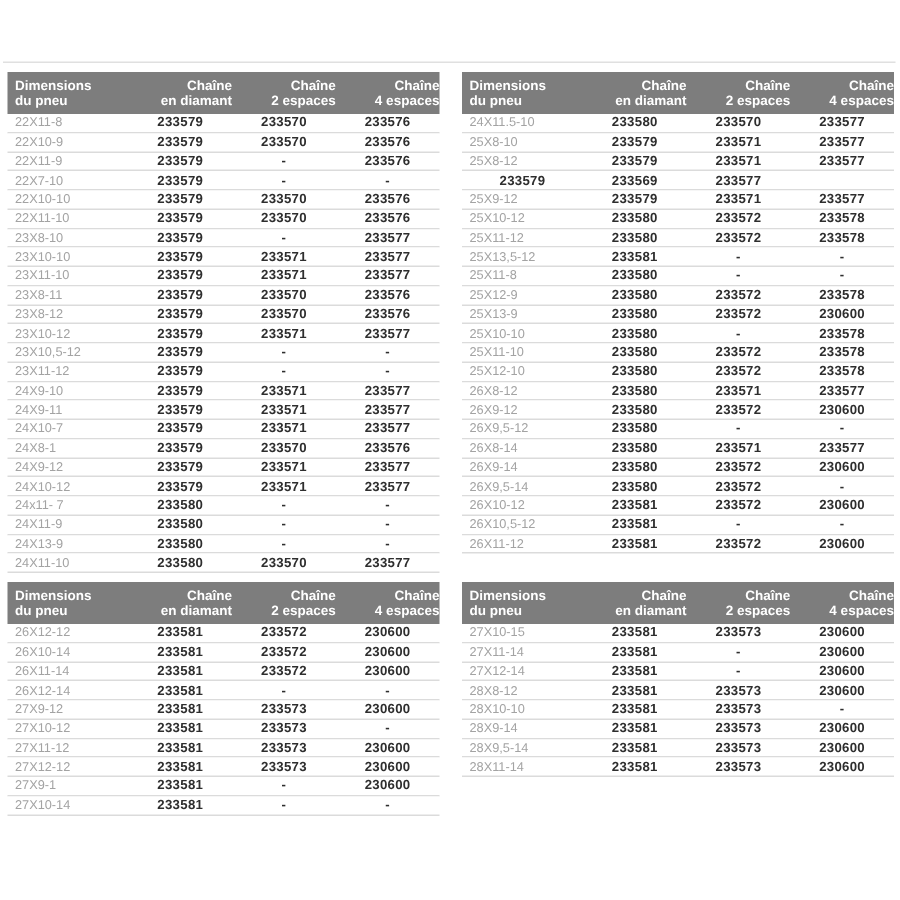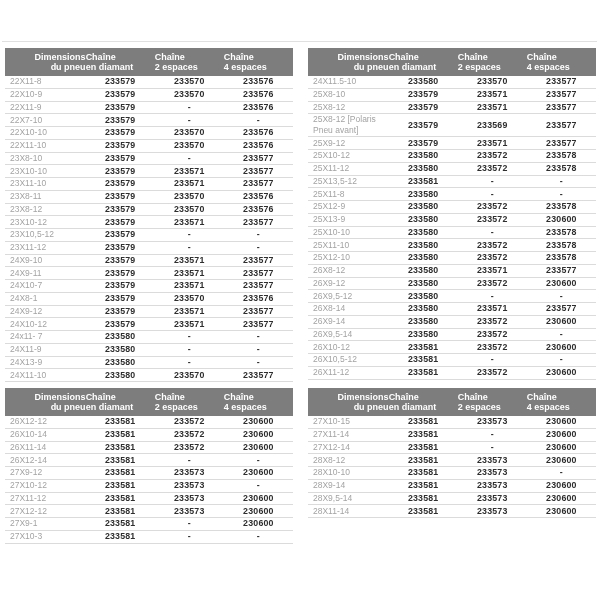--- a/index.html
+++ b/index.html
@@ -15,22 +15,22 @@
     display:grid;grid-template-columns:1fr 1fr;column-gap:15px;row-gap:6px;
     align-items:start;
   }
   .chain-table{width:100%;}
   .t-header{
     background:#7d7d7d;color:#ffffff;
     display:grid;grid-template-columns:28% 24% 24% 24%;
     height:28px;align-items:center;
     font-size:9px;font-weight:bold;
   }
-  .t-header .hc{text-align:left;line-height:10.5px;}
-  .t-header .hc.first{text-align:right;padding-left:5px;}
+  .t-header .hc{text-align:right;line-height:10.5px;}
+  .t-header .hc.first{text-align:left;padding-left:5px;}
   .t-row{
     display:grid;grid-template-columns:28% 24% 24% 24%;
     min-height:12.75px;box-sizing:border-box;
     border-bottom:1px solid #dbdbdb;
     align-items:center;background:#ffffff;
   }
   .cell-dim{
     color:#a3a3a3;font-size:8.5px;line-height:11px;
     padding-left:5px;text-align:left;
   }
@@ -240,21 +240,20 @@
           <div class="cell-num">233571</div>
           <div class="cell-num">233577</div>
         </div>
         <div class="t-row">
           <div class="cell-dim">25X8-12</div>
           <div class="cell-num">233579</div>
           <div class="cell-num">233571</div>
           <div class="cell-num">233577</div>
         </div>
         <div class="t-row">
-          <div class="cell-dim">25X8-12 [Polaris Pneu avant]</div>
           <div class="cell-num">233579</div>
           <div class="cell-num">233569</div>
           <div class="cell-num">233577</div>
         </div>
         <div class="t-row">
           <div class="cell-dim">25X9-12</div>
           <div class="cell-num">233579</div>
           <div class="cell-num">233571</div>
           <div class="cell-num">233577</div>
         </div>
@@ -434,21 +433,21 @@
           <div class="cell-num">233573</div>
           <div class="cell-num">230600</div>
         </div>
         <div class="t-row">
           <div class="cell-dim">27X9-1</div>
           <div class="cell-num">233581</div>
           <div class="cell-num">-</div>
           <div class="cell-num">230600</div>
         </div>
         <div class="t-row">
-          <div class="cell-dim">27X10-3</div>
+          <div class="cell-dim">27X10-14</div>
           <div class="cell-num">233581</div>
           <div class="cell-num">-</div>
           <div class="cell-num">-</div>
         </div>
       </div>
     <div class="chain-table">
         <div class="t-header">
           <div class="hc first">
             <div>Dimensions</div>
             <div>du pneu</div>

